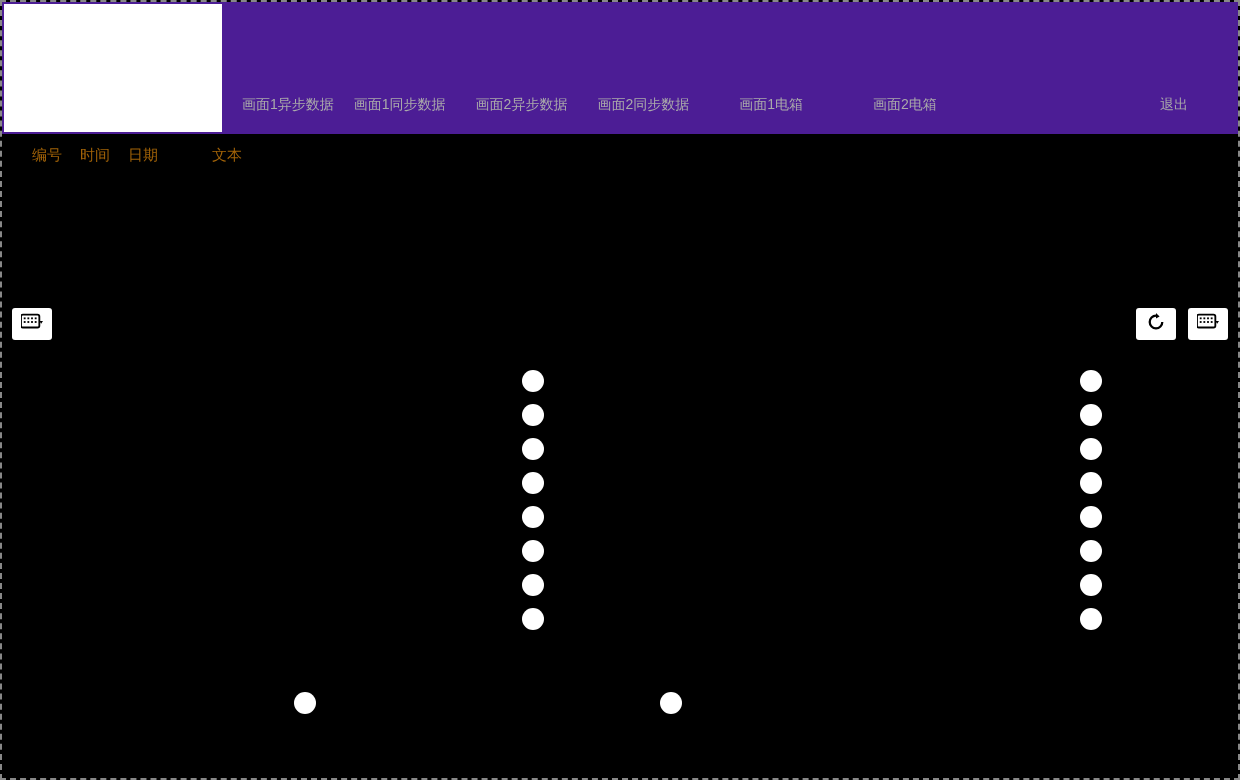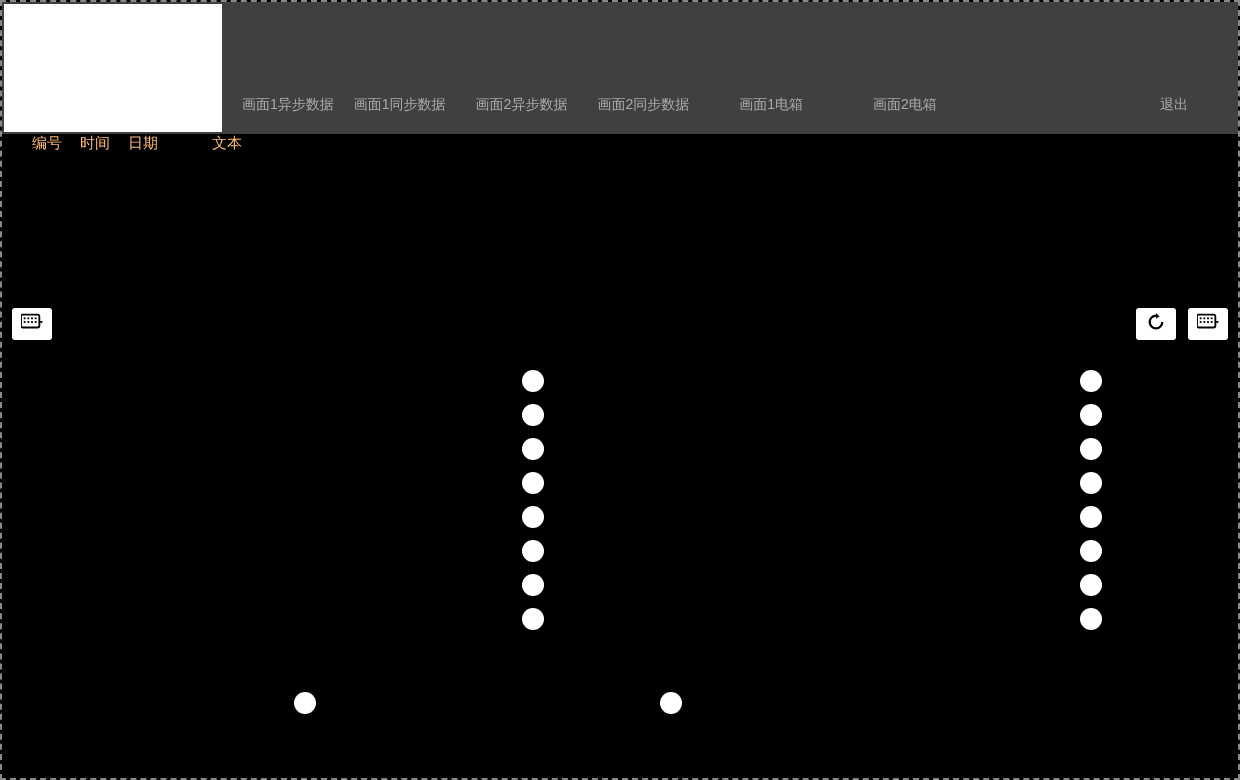--- a/index.html
+++ b/index.html
@@ -9,21 +9,21 @@
     background: #000;
     font-family: "Microsoft YaHei", "SimSun", sans-serif;
     color: #fff;
     position: relative;
     overflow: hidden;
     border: 2px dashed #888;
   }
   .topbar {
     position: relative;
     height: 132px;
-    background: #404040;
+    background: #4c1d95;
     text-decoration: underline;
   }
   .logo-box {
     position: absolute;
     top: 2px; left: 2px;
     width: 218px; height: 128px;
     background: #fff;
   }
   .nav {
     position: absolute;
@@ -35,26 +35,26 @@
     color: #aaa;
   }
   .nav-item {
     padding: 0 10px;
     white-space: nowrap;
     cursor: pointer;
   }
   .nav-spacer { flex: 1; }
   .subnav {
     position: absolute;
-    top: 132px;
+    top: 144px;
     left: 30px;
     display: flex;
     gap: 18px;
     font-size: 15px;
-    color: #fdba74;
+    color: #a16207;
   }
   .subnav-item { cursor: pointer; }
   .toolbar {
     position: absolute;
     top: 306px;
     left: 10px; right: 10px;
     height: 36px;
   }
   .tool-btn {
     position: absolute;

